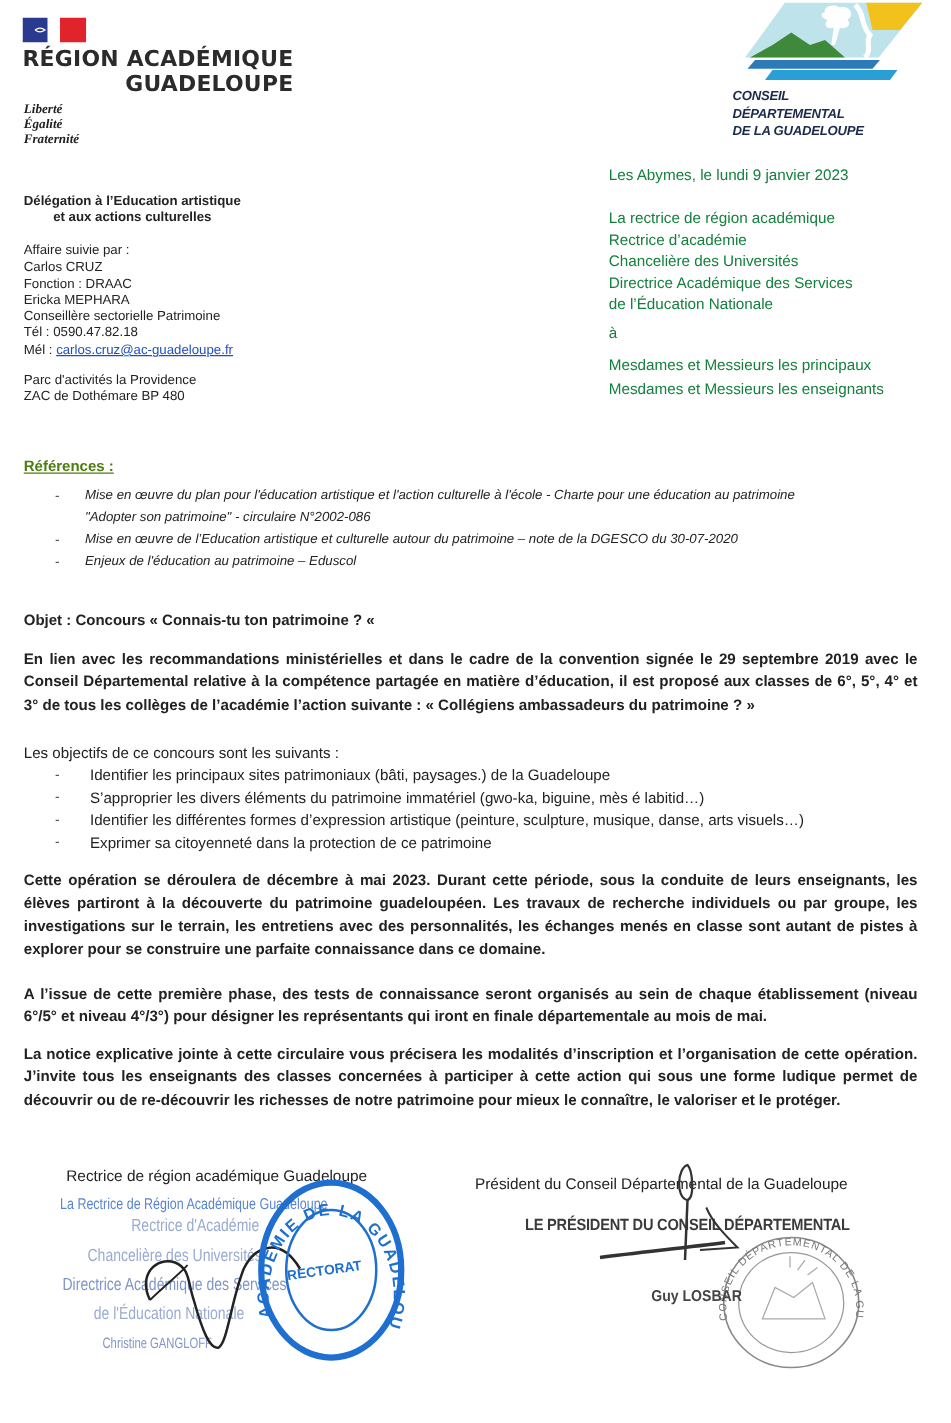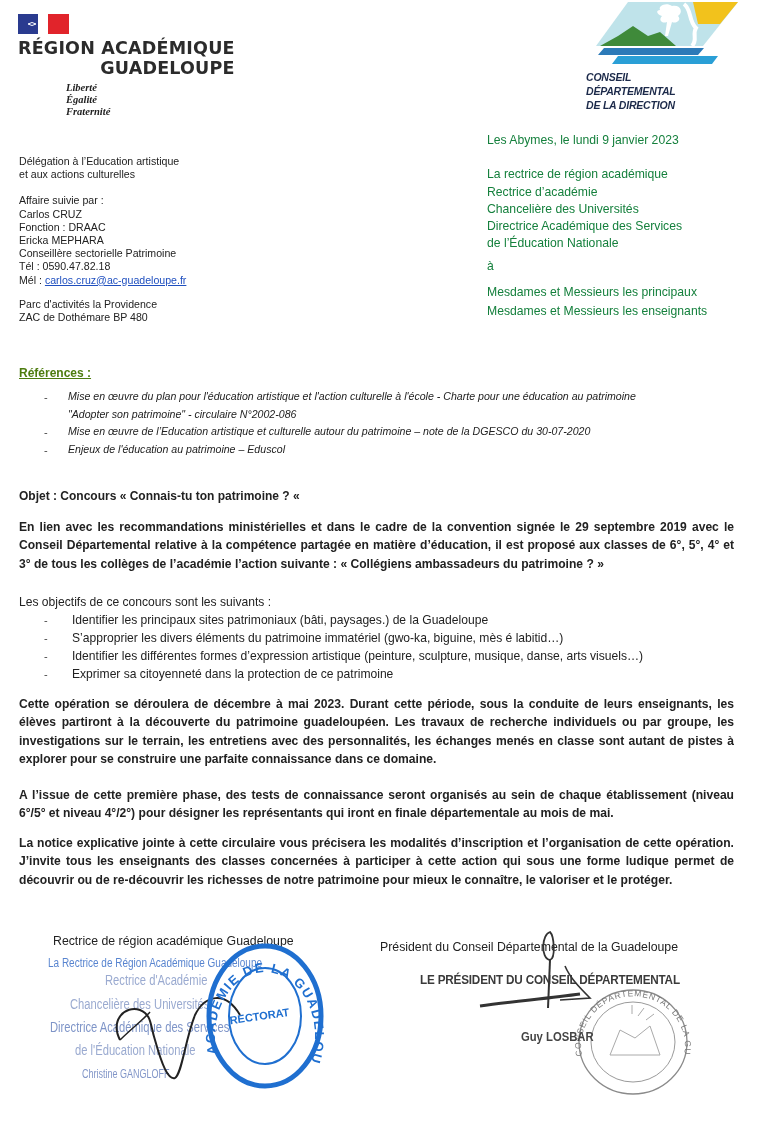--- a/index.html
+++ b/index.html
@@ -2,29 +2,29 @@
 <html><head>
 <meta charset="utf-8">
 <style>
   html, body { margin: 0; padding: 0; background: #ffffff; }
   body { width: 761px; height: 1138px; position: relative; overflow: hidden; color: #1a1a1a; }
   .abs { position: absolute; }
 
   
   #flag { left: 18px; top: 14px; width: 51px; height: 20px; }
   #region-title { left: 18px; top: 38px; font-family: "DejaVu Sans", sans-serif; font-weight: bold; font-size: 17.5px; line-height: 20px; color: #2b2b2b; letter-spacing: 0.2px; text-align: right; }
-  #motto { left: 19px; top: 82px; font-family: "Liberation Serif", serif; font-style: italic; font-weight: bold; font-size: 10.5px; line-height: 12px; color: #222; margin-left: 47px; }
+  #motto { left: 19px; top: 82px; font-family: "Liberation Serif", serif; font-style: italic; font-weight: bold; font-size: 10.5px; line-height: 12px; color: #222; }
 
   
   #cd-logo { left: 588px; top: 2px; width: 150px; height: 62px; }
   #cd-name { left: 586px; top: 70px; width: 120px; font-family: "Liberation Sans", sans-serif; font-style: italic; font-weight: bold; font-size: 10.5px; line-height: 14px; color: #1c2a4a; letter-spacing: -0.2px; }
 
   
   #sender { left: 19px; top: 155px; font-family: "Liberation Sans", sans-serif; font-size: 10.6px; line-height: 13.2px; color: #222; }
-  #sender .bold { font-weight: normal; }
+  #sender .bold { font-weight: bold; text-align: center; }
   #sender .gap { height: 13px; }
   #sender a { color: #1f4fbf; text-decoration: underline; }
 
   
   #recipient { left: 487px; top: 132px; font-family: "Liberation Sans", sans-serif; font-size: 12.2px; color: #15803d; }
   #recipient .line { line-height: 17.3px; }
 
   
   #refs-title { left: 19px; top: 366px; font-family: "Liberation Sans", sans-serif; font-weight: bold; font-size: 12px; text-decoration: underline; color: #4d7c0f; }
   .ref-item { font-family: "Liberation Sans", sans-serif; font-style: italic; font-size: 10.6px; color: #222; }
@@ -70,21 +70,21 @@
   <polygon points="40,0 150,0 115,44 8,44" fill="#bfe3ea"></polygon>
   <polygon points="105,0 150,0 132,22 110,22" fill="#f2c21c"></polygon>
   <path d="M12,44 L30,34 L45,24 L60,34 L72,30 L88,44 Z" fill="#3f8a3a"></path>
   <path d="M72,8 C70,4 78,0 84,4 C92,2 96,10 90,14 C94,18 88,22 84,20 L80,34 L77,34 L79,20 C74,22 70,18 74,14 C68,12 68,8 72,8 Z" fill="#ffffff"></path>
   <path d="M96,2 C104,8 100,18 108,26 C104,32 110,38 104,44" fill="none" stroke="#ffffff" stroke-width="4"></path>
   <polygon points="16,46 116,46 110,53 10,53" fill="#2c7ab8"></polygon>
   <polygon points="30,54 130,54 124,62 24,62" fill="#2a9fd6"></polygon>
 </svg>
 <div id="cd-name" class="abs">
   <div>CONSEIL DÉPARTEMENTAL</div>
-  <div>DE LA DIRECTION</div>
+  <div>DE LA GUADELOUPE</div>
 </div>
 
 <div id="sender" class="abs">
   <div class="bold">Délégation à l’Education artistique</div>
   <div class="bold">et aux actions culturelles</div>
   <div class="gap"></div>
   <div>Affaire suivie par :</div>
   <div>Carlos CRUZ</div>
   <div>Fonction : DRAAC</div>
   <div>Ericka MEPHARA</div>
@@ -130,21 +130,21 @@
 <span class="dash" style="top:614px">-</span>
 <div class="obj-item" style="top:613px">Identifier les principaux sites patrimoniaux (bâti, paysages.) de la Guadeloupe</div>
 <span class="dash" style="top:632px">-</span>
 <div class="obj-item" style="top:631px">S’approprier les divers éléments du patrimoine immatériel (gwo-ka, biguine, mès é labitid…)</div>
 <span class="dash" style="top:650px">-</span>
 <div class="obj-item" style="top:649px">Identifier les différentes formes d’expression artistique (peinture, sculpture, musique, danse, arts visuels…)</div>
 <span class="dash" style="top:668px">-</span>
 <div class="obj-item" style="top:667px">Exprimer sa citoyenneté dans la protection de ce patrimoine</div>
 
 <div class="para" style="top:695px">Cette opération se déroulera de décembre à mai 2023. Durant cette période, sous la conduite de leurs enseignants, les élèves partiront à la découverte du patrimoine guadeloupéen. Les travaux de recherche individuels ou par groupe, les investigations sur le terrain, les entretiens avec des personnalités, les échanges menés en classe sont autant de pistes à explorer pour se construire une parfaite connaissance dans ce domaine.</div>
-<div class="para" style="top:786px">A l’issue de cette première phase, des tests de connaissance seront organisés au sein de chaque établissement (niveau 6°/5° et niveau 4°/2°) pour désigner les représentants qui iront en finale départementale au mois de mai.</div>
+<div class="para" style="top:786px">A l’issue de cette première phase, des tests de connaissance seront organisés au sein de chaque établissement (niveau 6°/5° et niveau 4°/3°) pour désigner les représentants qui iront en finale départementale au mois de mai.</div>
 <div class="para" style="top:834px">La notice explicative jointe à cette circulaire vous précisera les modalités d’inscription et l’organisation de cette opération. J’invite tous les enseignants des classes concernées à participer à cette action qui sous une forme ludique permet de découvrir ou de re-découvrir les richesses de notre patrimoine pour mieux le connaître, le valoriser et le protéger.</div>
 
 <div id="sig-left-title" class="abs">Rectrice de région académique Guadeloupe</div>
 
 <div id="sig-left-stamp" class="abs">
   <div style="position:absolute; left:18px; top:6px; font-family:'Liberation Sans',sans-serif; font-size:12.5px; color:#3b6fc7; opacity:0.85; transform:scaleX(0.8); transform-origin:left; white-space:nowrap">La Rectrice de Région Académique Guadeloupe</div>
   <div style="position:absolute; left:75px; top:22px; font-family:'Liberation Sans',sans-serif; font-size:14px; color:#9aaad0; transform:scaleX(0.8); transform-origin:left; white-space:nowrap">Rectrice d'Académie</div>
   <div style="position:absolute; left:40px; top:46px; font-family:'Liberation Sans',sans-serif; font-size:14px; color:#9aaad0; transform:scaleX(0.8); transform-origin:left; white-space:nowrap">Chancelière des Universités</div>
   <div style="position:absolute; left:20px; top:69px; font-family:'Liberation Sans',sans-serif; font-size:14px; color:#7f95c8; transform:scaleX(0.8); transform-origin:left; white-space:nowrap">Directrice Académique des Services</div>
   <div style="position:absolute; left:45px; top:92px; font-family:'Liberation Sans',sans-serif; font-size:14px; color:#9aaad0; transform:scaleX(0.8); transform-origin:left; white-space:nowrap">de l'Éducation Nationale</div>

